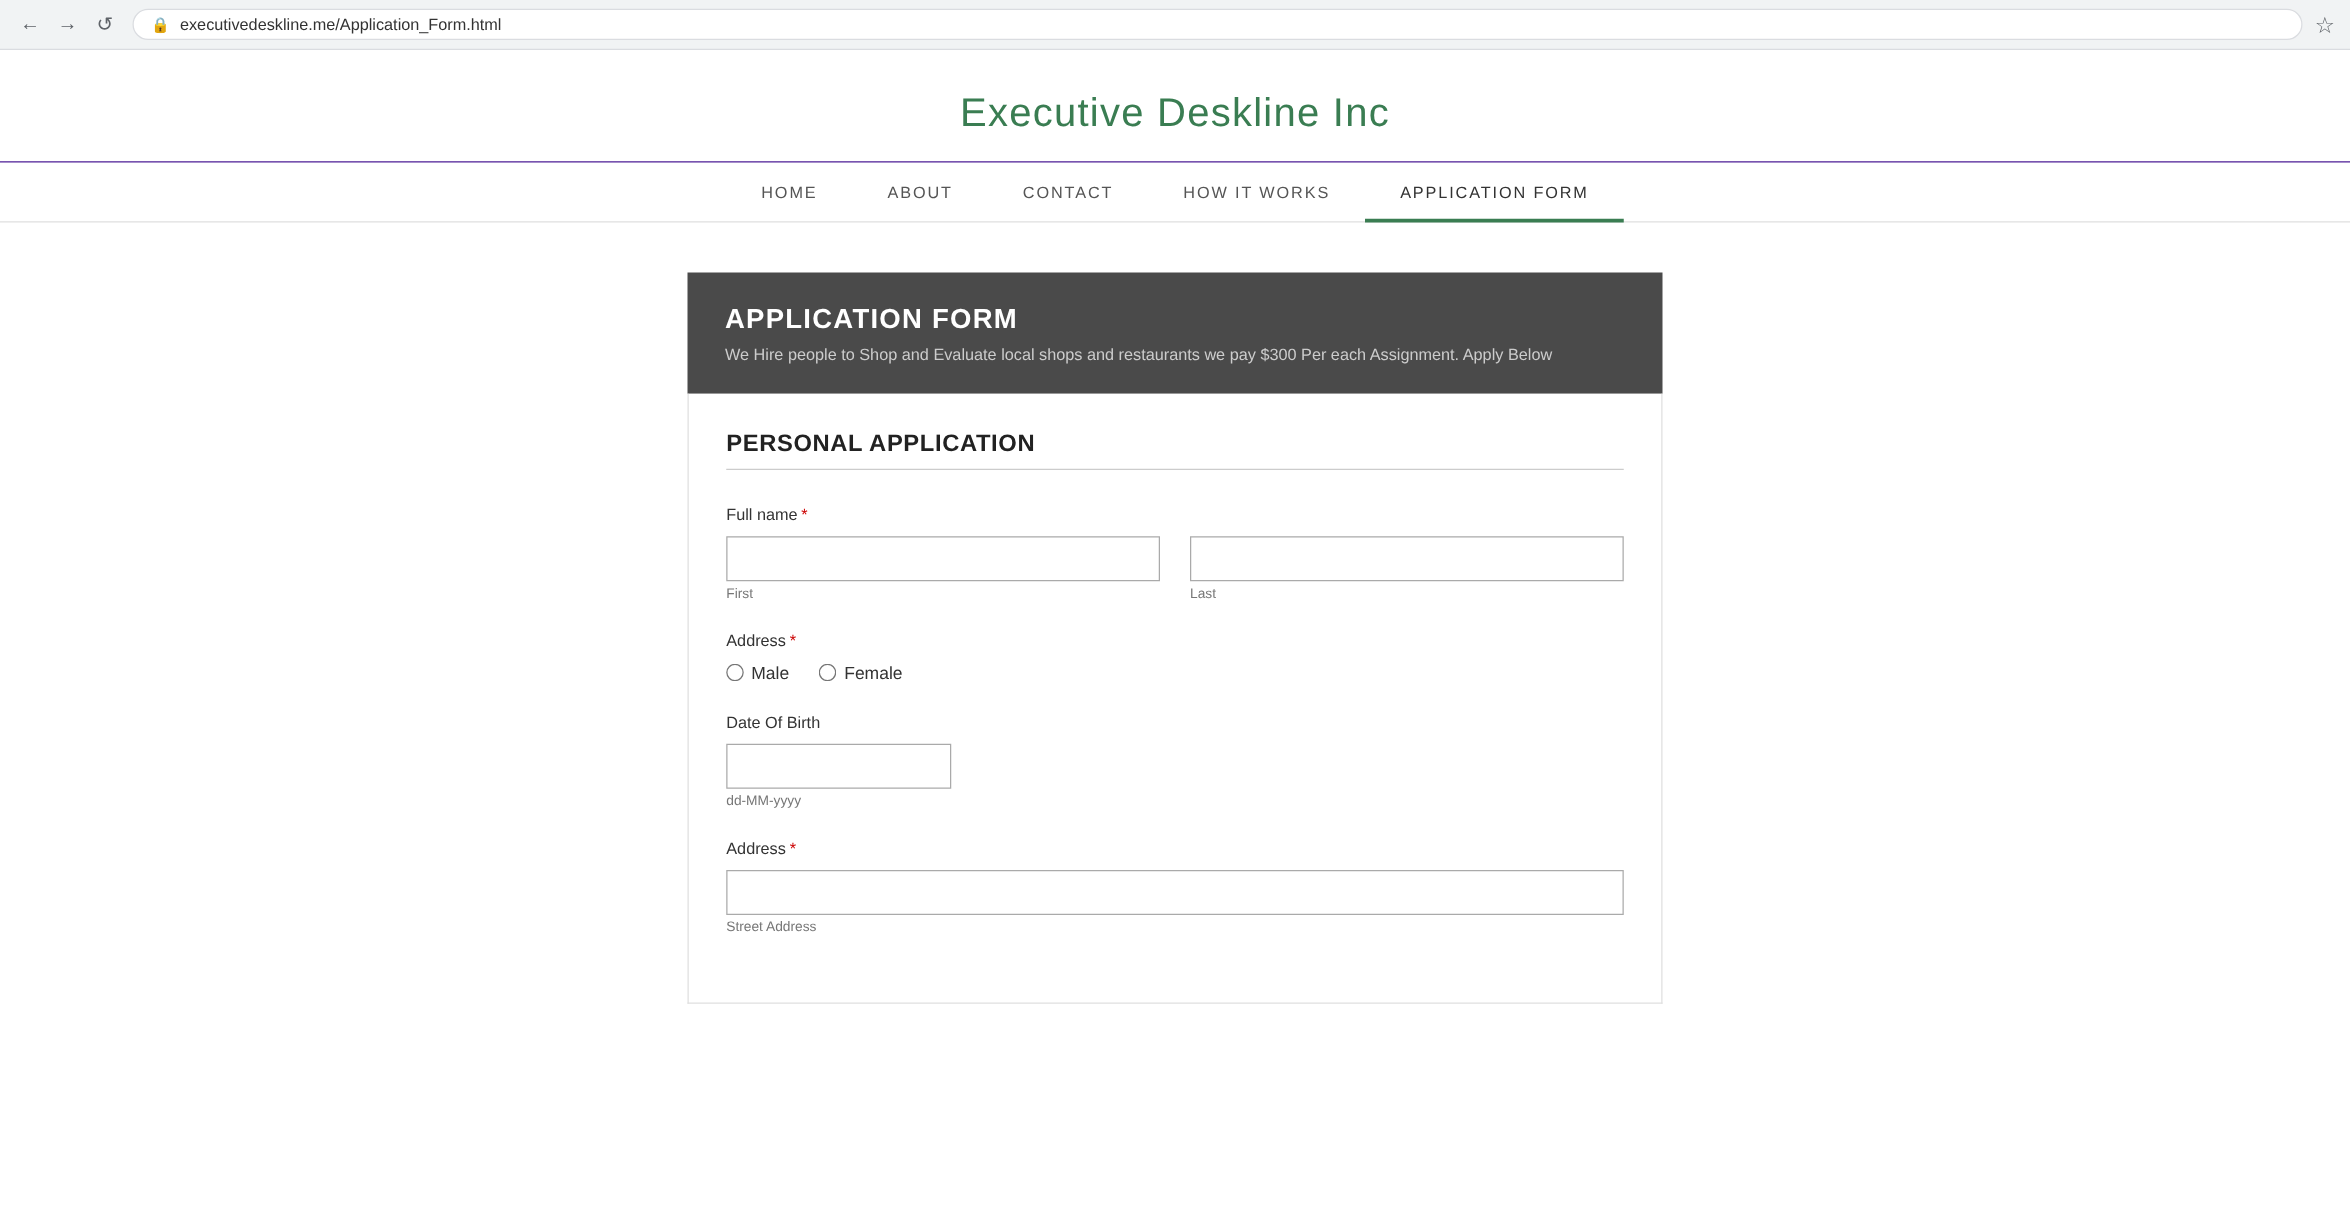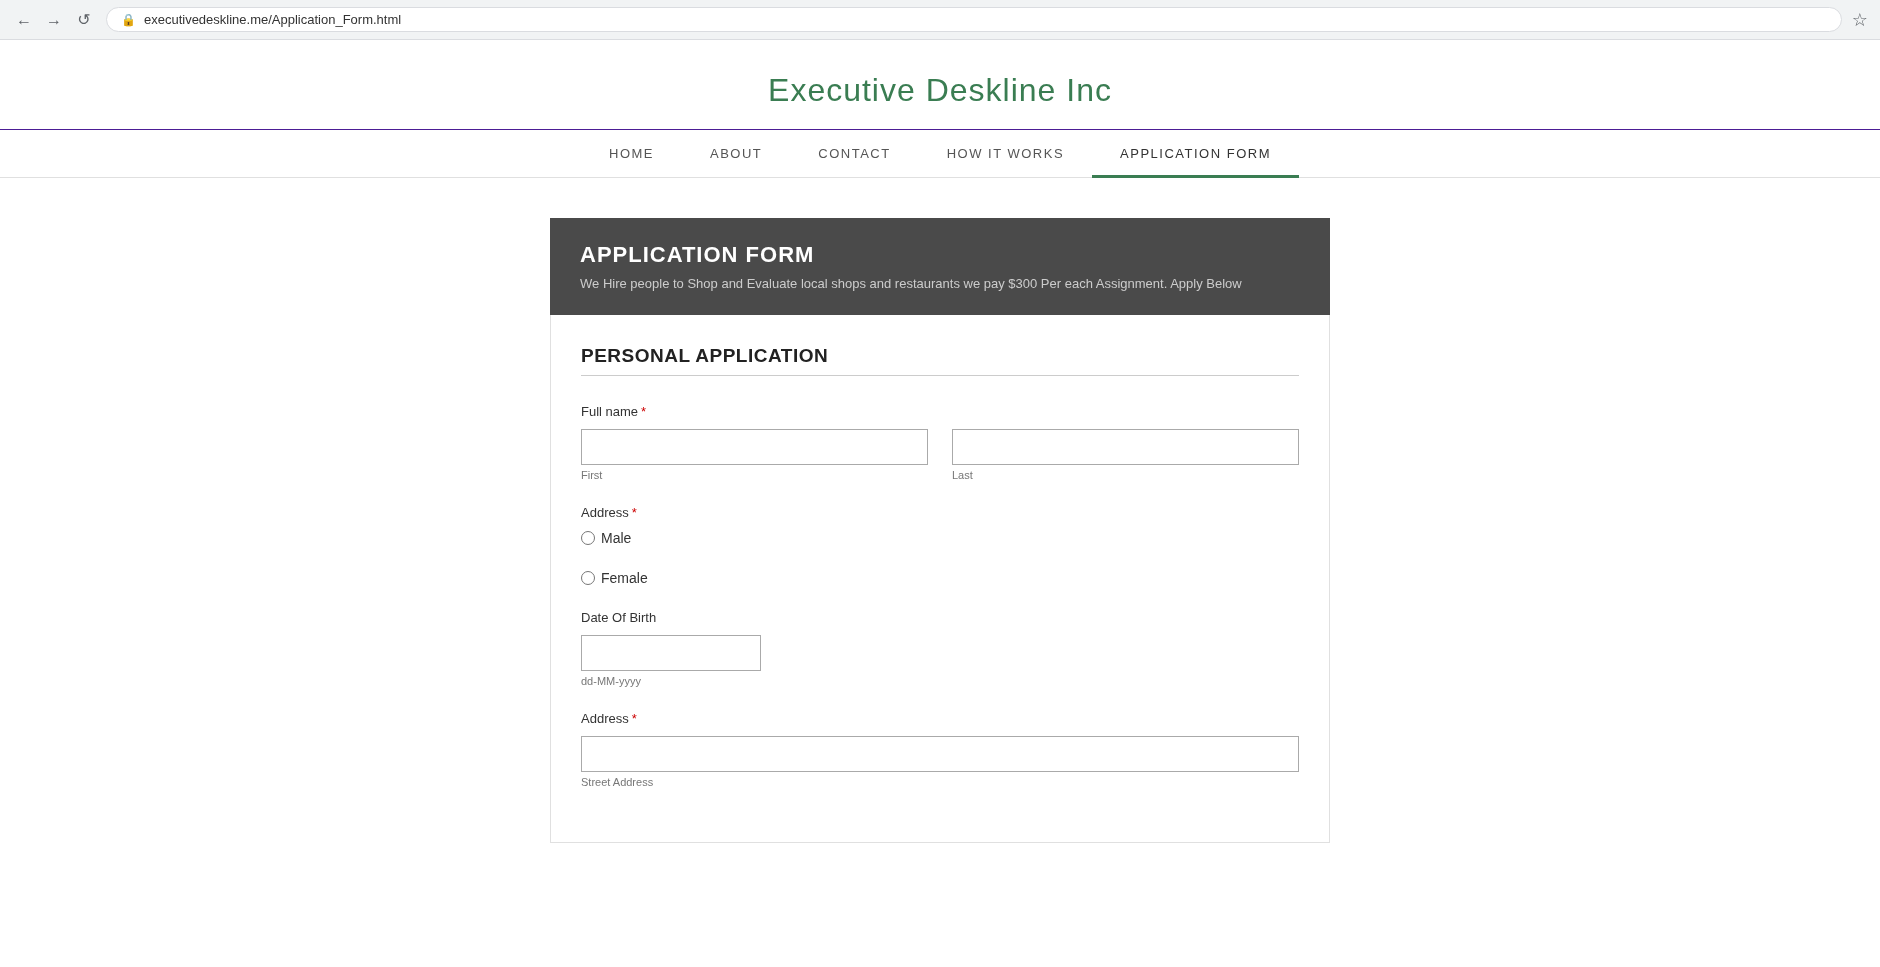--- a/index.html
+++ b/index.html
@@ -216,23 +216,22 @@
     .field-sublabel {
       font-size: 11px;
       color: #777;
       margin-top: 4px;
     }
 
     
     .radio-group {
       display: flex;
       gap: 24px;
-      align-items: flex-start;
+      align-items: center;
       margin-top: 6px;
-      flex-direction: column;
     }
 
     .radio-option {
       display: flex;
       align-items: center;
       gap: 6px;
       font-size: 14px;
       color: #333;
       cursor: pointer;
     }

